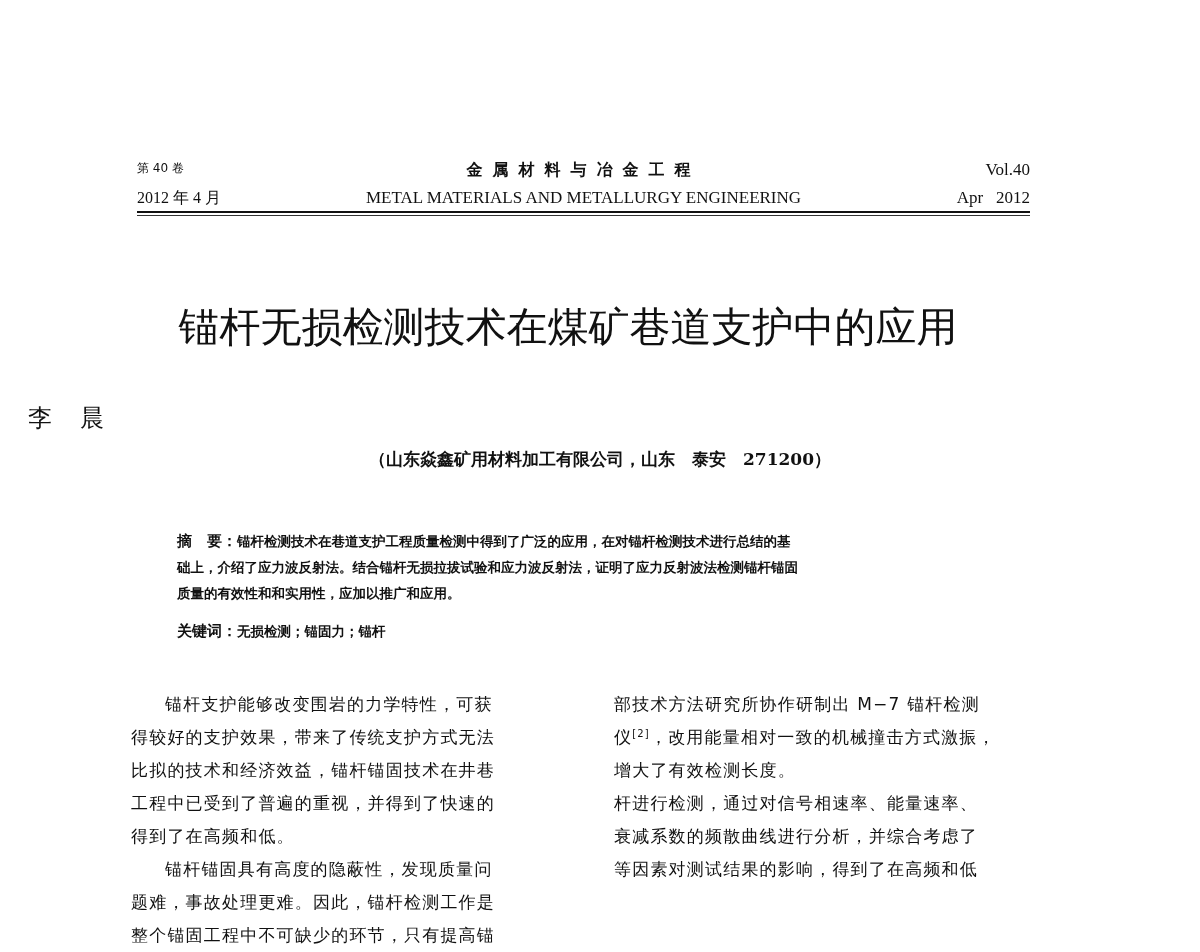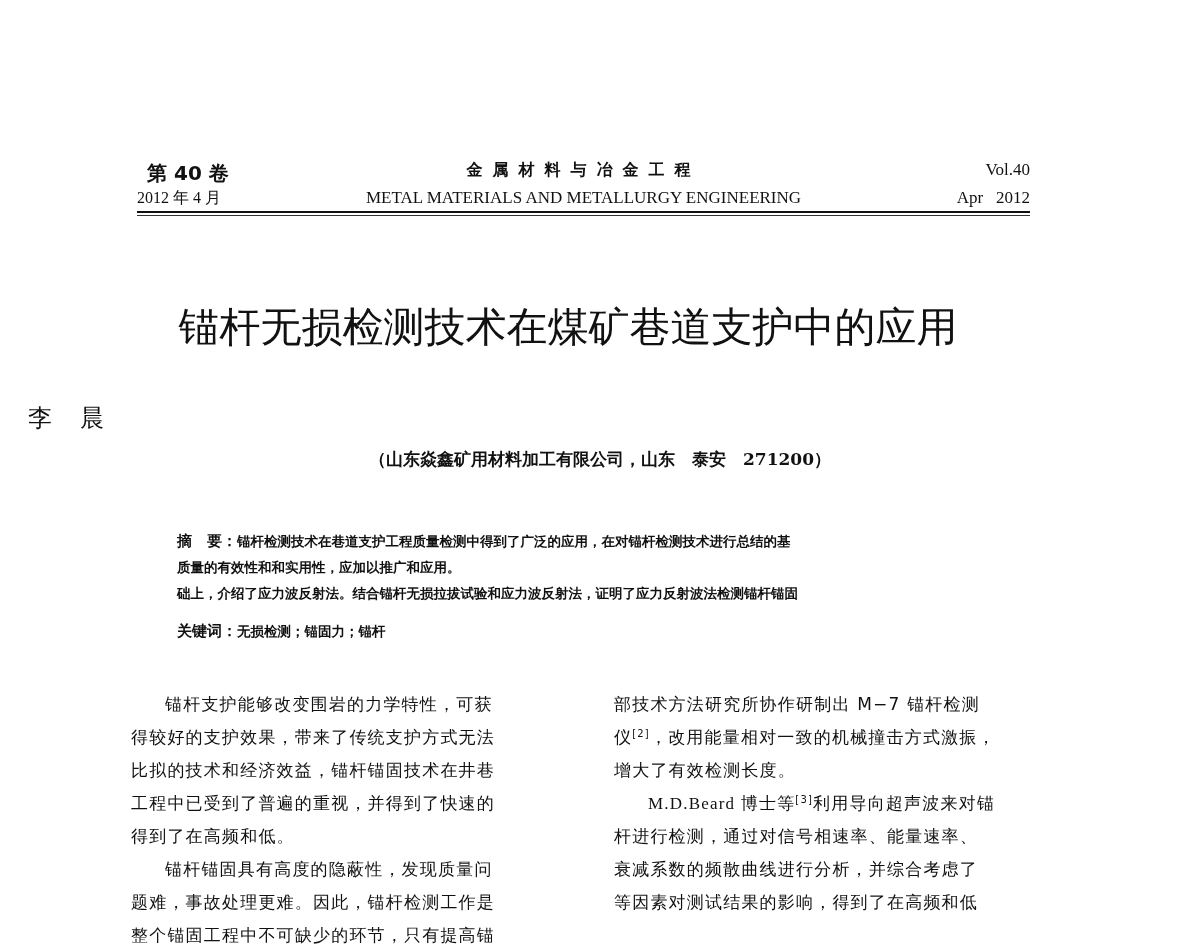--- a/index.html
+++ b/index.html
@@ -1,19 +1,19 @@
 <!DOCTYPE html>
 <html><head>
 <meta charset="utf-8">
 <style>
   html, body { margin:0; padding:0; }
   body { width:1200px; height:952px; background:#ffffff; position:relative; overflow:hidden; color:#111; font-family:"DejaVu Serif", serif; }
   .hdr { position:absolute; left:137px; width:893px; }
   .hdr-row { position:absolute; left:0; width:893px; height:24px; }
-  .hdr-l { position:absolute; left:0; top:0; font-size:20px; font-weight:bold; font-family:"DejaVu Sans", sans-serif;margin-left:10px; }
+  .hdr-l { position:absolute; left:0; top:0; font-size:12px; font-weight:normal; font-family:"DejaVu Sans", sans-serif; }
   .hdr-c { position:absolute; left:0; width:893px; text-align:center; top:0; font-size:16px; font-weight:bold; font-family:"DejaVu Sans", sans-serif; letter-spacing:10px; }
   .hdr-r { position:absolute; right:0; top:0; font-size:17px; font-family:"Liberation Serif", serif; }
   .hdr-l2 { position:absolute; left:0; top:0; font-size:16px; font-family:"Liberation Serif", serif; }
   .hdr-c2 { position:absolute; left:0; width:893px; text-align:center; top:0; font-size:17px; font-family:"Liberation Serif", serif; }
   .rule1 { position:absolute; left:137px; top:211px; width:893px; height:2px; background:#111; }
   .rule2 { position:absolute; left:137px; top:215px; width:893px; height:1px; background:#333; }
   .title { position:absolute; left:0; width:1136px; top:300px; text-align:center; font-size:41px; font-family:"DejaVu Sans", sans-serif; letter-spacing:0px; }
   .author { position:absolute; left:0; width:1200px; top:402px; text-align:left; font-size:24px; font-family:"DejaVu Serif", serif; letter-spacing:28px; padding-left:28px; box-sizing:border-box; }
   .affil { position:absolute; left:0; width:1200px; top:448px; text-align:center; font-size:17px; font-weight:bold; font-family:"DejaVu Serif", serif; }
   .abstract { position:absolute; left:177px; width:840px; top:528px; font-size:13.5px; font-family:"DejaVu Sans", sans-serif; font-weight:bold; line-height:26px; }
@@ -46,22 +46,22 @@
 <div class="rule2"></div>
 
 <div class="title">锚杆无损检测技术在煤矿巷道支护中的应用</div>
 <div class="author">李晨</div>
 <div class="affil">（山东焱鑫矿用材料加工有限公司，山东　泰安　271200）</div>
 
 <div class="abstract">
   <div class="line">
     <span class="lbl">摘　要：</span><span>锚杆检测技术在巷道支护工程质量检测中得到了广泛的应用，在对锚杆检测技术进行总结的基</span>
   </div>
+  <div class="line">础上，介绍了应力波反射法。结合锚杆无损拉拔试验和应力波反射法，证明了应力反射波法检测锚杆锚固</div>
   <div class="line">质量的有效性和和实用性，应加以推广和应用。</div>
-  <div class="line">础上，介绍了应力波反射法。结合锚杆无损拉拔试验和应力波反射法，证明了应力反射波法检测锚杆锚固</div>
   <div class="line kw">
     <span class="lbl">关键词：</span><span>无损检测；锚固力；锚杆</span>
   </div>
 </div>
 
 <div class="col col-left">
   <div class="line indent">锚杆支护能够改变围岩的力学特性，可获</div>
   <div class="line">得较好的支护效果，带来了传统支护方式无法</div>
   <div class="line">比拟的技术和经济效益，锚杆锚固技术在井巷</div>
   <div class="line">工程中已受到了普遍的重视，并得到了快速的</div>
@@ -70,19 +70,16 @@
   <div class="line">题难，事故处理更难。因此，锚杆检测工作是</div>
   <div class="line">整个锚固工程中不可缺少的环节，只有提高锚</div>
 </div>
 
 <div class="col col-right">
   <div class="line">部技术方法研究所协作研制出 M−7 锚杆检测</div>
   <div class="line">
     <span>仪</span><sup>[2]</sup><span>，改用能量相对一致的机械撞击方式激振，</span>
   </div>
   <div class="line">增大了有效检测长度。</div>
-  <div class="line indent">
-    <span style="font-family:'Liberation Serif', serif;">M.D.Beard 博士等</span><sup>[3]</sup><span>利用导向超声波来对锚</span>
-  </div>
   <div class="line">杆进行检测，通过对信号相速率、能量速率、</div>
   <div class="line">衰减系数的频散曲线进行分析，并综合考虑了</div>
   <div class="line">等因素对测试结果的影响，得到了在高频和低</div>
 </div>
 
 </body></html>

